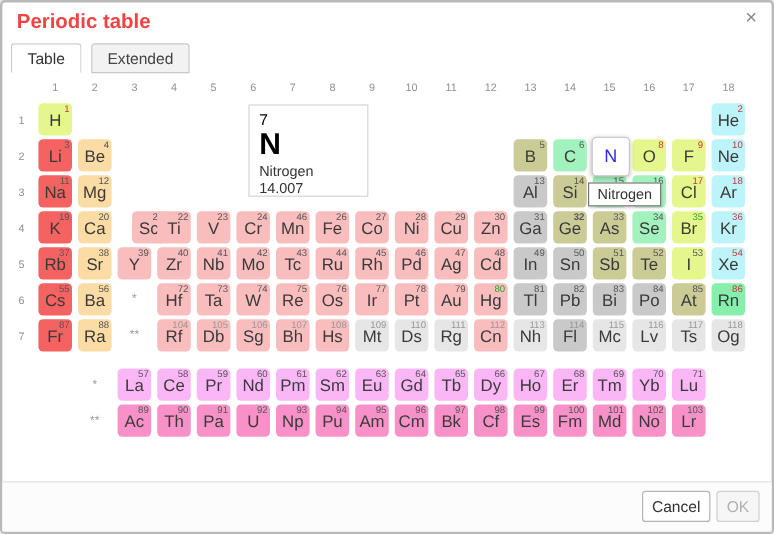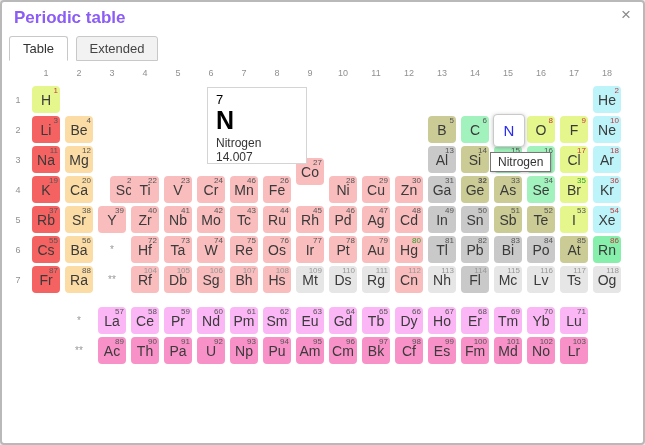--- a/index.html
+++ b/index.html
@@ -1,21 +1,21 @@
 <!DOCTYPE html>
 <html><head>
 <meta charset="utf-8">
 <style>
   html,body{margin:0;padding:0;background:#e9e9e9;}
   body{width:645px;height:445px;overflow:hidden;font-family:"Liberation Sans","DejaVu Sans",sans-serif;}
   .dialog{position:absolute;left:0;top:0;width:645px;height:445px;box-sizing:border-box;
           background:#fff;border:2px solid #b9b9b9;border-radius:4px;}
   
   .titlebar{position:absolute;left:0;top:0;right:0;height:33px;}
-  .title{position:absolute;left:12px;top:6px;font-size:17px;font-weight:bold;color:#8b5cf6;}
+  .title{position:absolute;left:12px;top:6px;font-size:17px;font-weight:bold;color:#ef4444;}
   .close{position:absolute;right:8px;top:4px;font-size:17px;color:#8a8a8a;cursor:pointer;
          width:18px;height:18px;line-height:18px;text-align:center;}
   
   .tabs{position:absolute;left:7px;top:34px;height:24px;}
   .tab{display:inline-block;padding:4px 13px;font-size:13px;color:#444;border:1px solid #c8c8c8;
        border-radius:3px 3px 0 0;margin-right:3px;cursor:pointer;}
   .tab.active{background:#fff;border-bottom-color:#fff;color:#333;text-align:center;}
   .tab.inactive{background:#f2f2f2;}
   
   .grid{position:absolute;left:0;top:0;width:645px;height:445px;}
@@ -113,21 +113,21 @@
       <div class="cell" style="left: 558px; top: 144px; background: rgb(229, 247, 140); color: rgb(58, 58, 58);"><span class="num" style="color: rgb(196, 57, 60);">17</span><span>Cl</span></div>
       <div class="cell" style="left: 591px; top: 144px; background: rgb(189, 244, 250); color: rgb(58, 58, 58);"><span class="num" style="color: rgb(196, 57, 60);">18</span><span>Ar</span></div>
       <div class="cell" style="left: 30px; top: 174px; background: rgb(245, 98, 98); color: rgb(58, 58, 58);"><span class="num" style="color: rgb(85, 85, 85);">19</span><span>K</span></div>
       <div class="cell" style="left: 63px; top: 174px; background: rgb(251, 220, 164); color: rgb(58, 58, 58);"><span class="num" style="color: rgb(85, 85, 85);">20</span><span>Ca</span></div>
       <div class="cell" style="left: 108px; top: 174px; background: rgb(249, 189, 189); color: rgb(58, 58, 58);"><span class="num" style="color: rgb(85, 85, 85);">21</span><span>Sc</span></div>
       <div class="cell" style="left: 129px; top: 174px; background: rgb(249, 189, 189); color: rgb(58, 58, 58);"><span class="num" style="color: rgb(85, 85, 85);">22</span><span>Ti</span></div>
       <div class="cell" style="left: 162px; top: 174px; background: rgb(249, 189, 189); color: rgb(58, 58, 58);"><span class="num" style="color: rgb(85, 85, 85);">23</span><span>V</span></div>
       <div class="cell" style="left: 195px; top: 174px; background: rgb(249, 189, 189); color: rgb(58, 58, 58);"><span class="num" style="color: rgb(85, 85, 85);">24</span><span>Cr</span></div>
       <div class="cell" style="left: 228px; top: 174px; background: rgb(249, 189, 189); color: rgb(58, 58, 58);"><span class="num" style="color: rgb(85, 85, 85);">46</span><span>Mn</span></div>
       <div class="cell" style="left: 261px; top: 174px; background: rgb(249, 189, 189); color: rgb(58, 58, 58);"><span class="num" style="color: rgb(85, 85, 85);">26</span><span>Fe</span></div>
-      <div class="cell" style="left: 294px; top: 156px; background: rgb(249, 189, 189); color: rgb(58, 58, 58);"><span class="num" style="color: rgb(85, 85, 85);">27</span><span>Co</span></div>
+      <div class="cell" style="left: 294px; top: 174px; background: rgb(249, 189, 189); color: rgb(58, 58, 58);"><span class="num" style="color: rgb(85, 85, 85);">27</span><span>Co</span></div>
       <div class="cell" style="left: 327px; top: 174px; background: rgb(249, 189, 189); color: rgb(58, 58, 58);"><span class="num" style="color: rgb(85, 85, 85);">28</span><span>Ni</span></div>
       <div class="cell" style="left: 360px; top: 174px; background: rgb(249, 189, 189); color: rgb(58, 58, 58);"><span class="num" style="color: rgb(85, 85, 85);">29</span><span>Cu</span></div>
       <div class="cell" style="left: 393px; top: 174px; background: rgb(249, 189, 189); color: rgb(58, 58, 58);"><span class="num" style="color: rgb(85, 85, 85);">30</span><span>Zn</span></div>
       <div class="cell" style="left: 426px; top: 174px; background: rgb(201, 201, 201); color: rgb(58, 58, 58);"><span class="num" style="color: rgb(85, 85, 85);">31</span><span>Ga</span></div>
       <div class="cell" style="left: 459px; top: 174px; background: rgb(203, 203, 150); color: rgb(58, 58, 58);"><span class="num" style="color: rgb(85, 85, 85); font-weight: bold;">32</span><span>Ge</span></div>
       <div class="cell" style="left: 492px; top: 174px; background: rgb(203, 203, 150); color: rgb(58, 58, 58);"><span class="num" style="color: rgb(85, 85, 85);">33</span><span>As</span></div>
       <div class="cell" style="left: 525px; top: 174px; background: rgb(162, 242, 189); color: rgb(58, 58, 58);"><span class="num" style="color: rgb(85, 85, 85);">34</span><span>Se</span></div>
       <div class="cell" style="left: 558px; top: 174px; background: rgb(229, 247, 140); color: rgb(58, 58, 58);"><span class="num" style="color: rgb(47, 160, 47);">35</span><span>Br</span></div>
       <div class="cell" style="left: 591px; top: 174px; background: rgb(189, 244, 250); color: rgb(58, 58, 58);"><span class="num" style="color: rgb(196, 57, 60);">36</span><span>Kr</span></div>
       <div class="cell" style="left: 30px; top: 204px; background: rgb(245, 98, 98); color: rgb(58, 58, 58);"><span class="num" style="color: rgb(85, 85, 85);">37</span><span>Rb</span></div>
@@ -217,14 +217,18 @@
   <div class="detail">
     <div class="d-num">7</div>
     <div class="d-sym">N</div>
     <div class="d-name">Nitrogen</div>
     <div class="d-mass">14.007</div>
   </div>
 
   <div class="tooltip">Nitrogen</div>
 
 
+  <div class="footer">
+    <button class="btn btn-cancel">Cancel</button>
+    <button class="btn btn-ok">OK</button>
+  </div>
 
 </div>
 
 </body></html>

